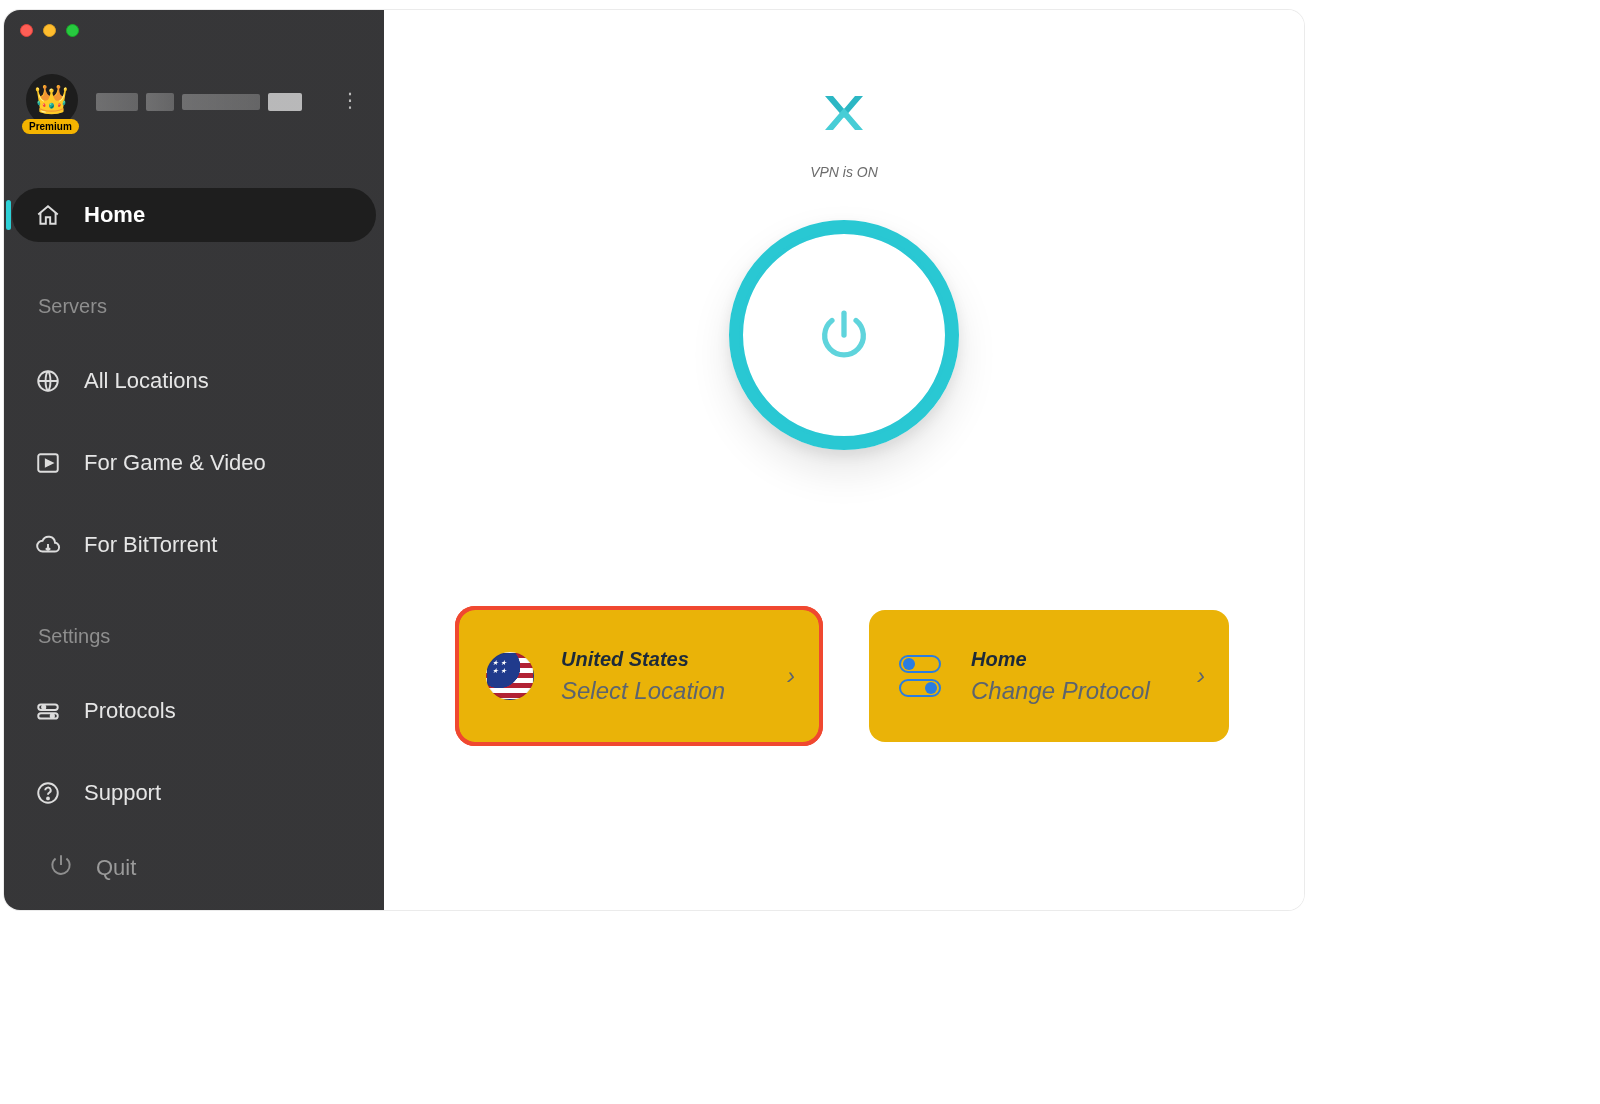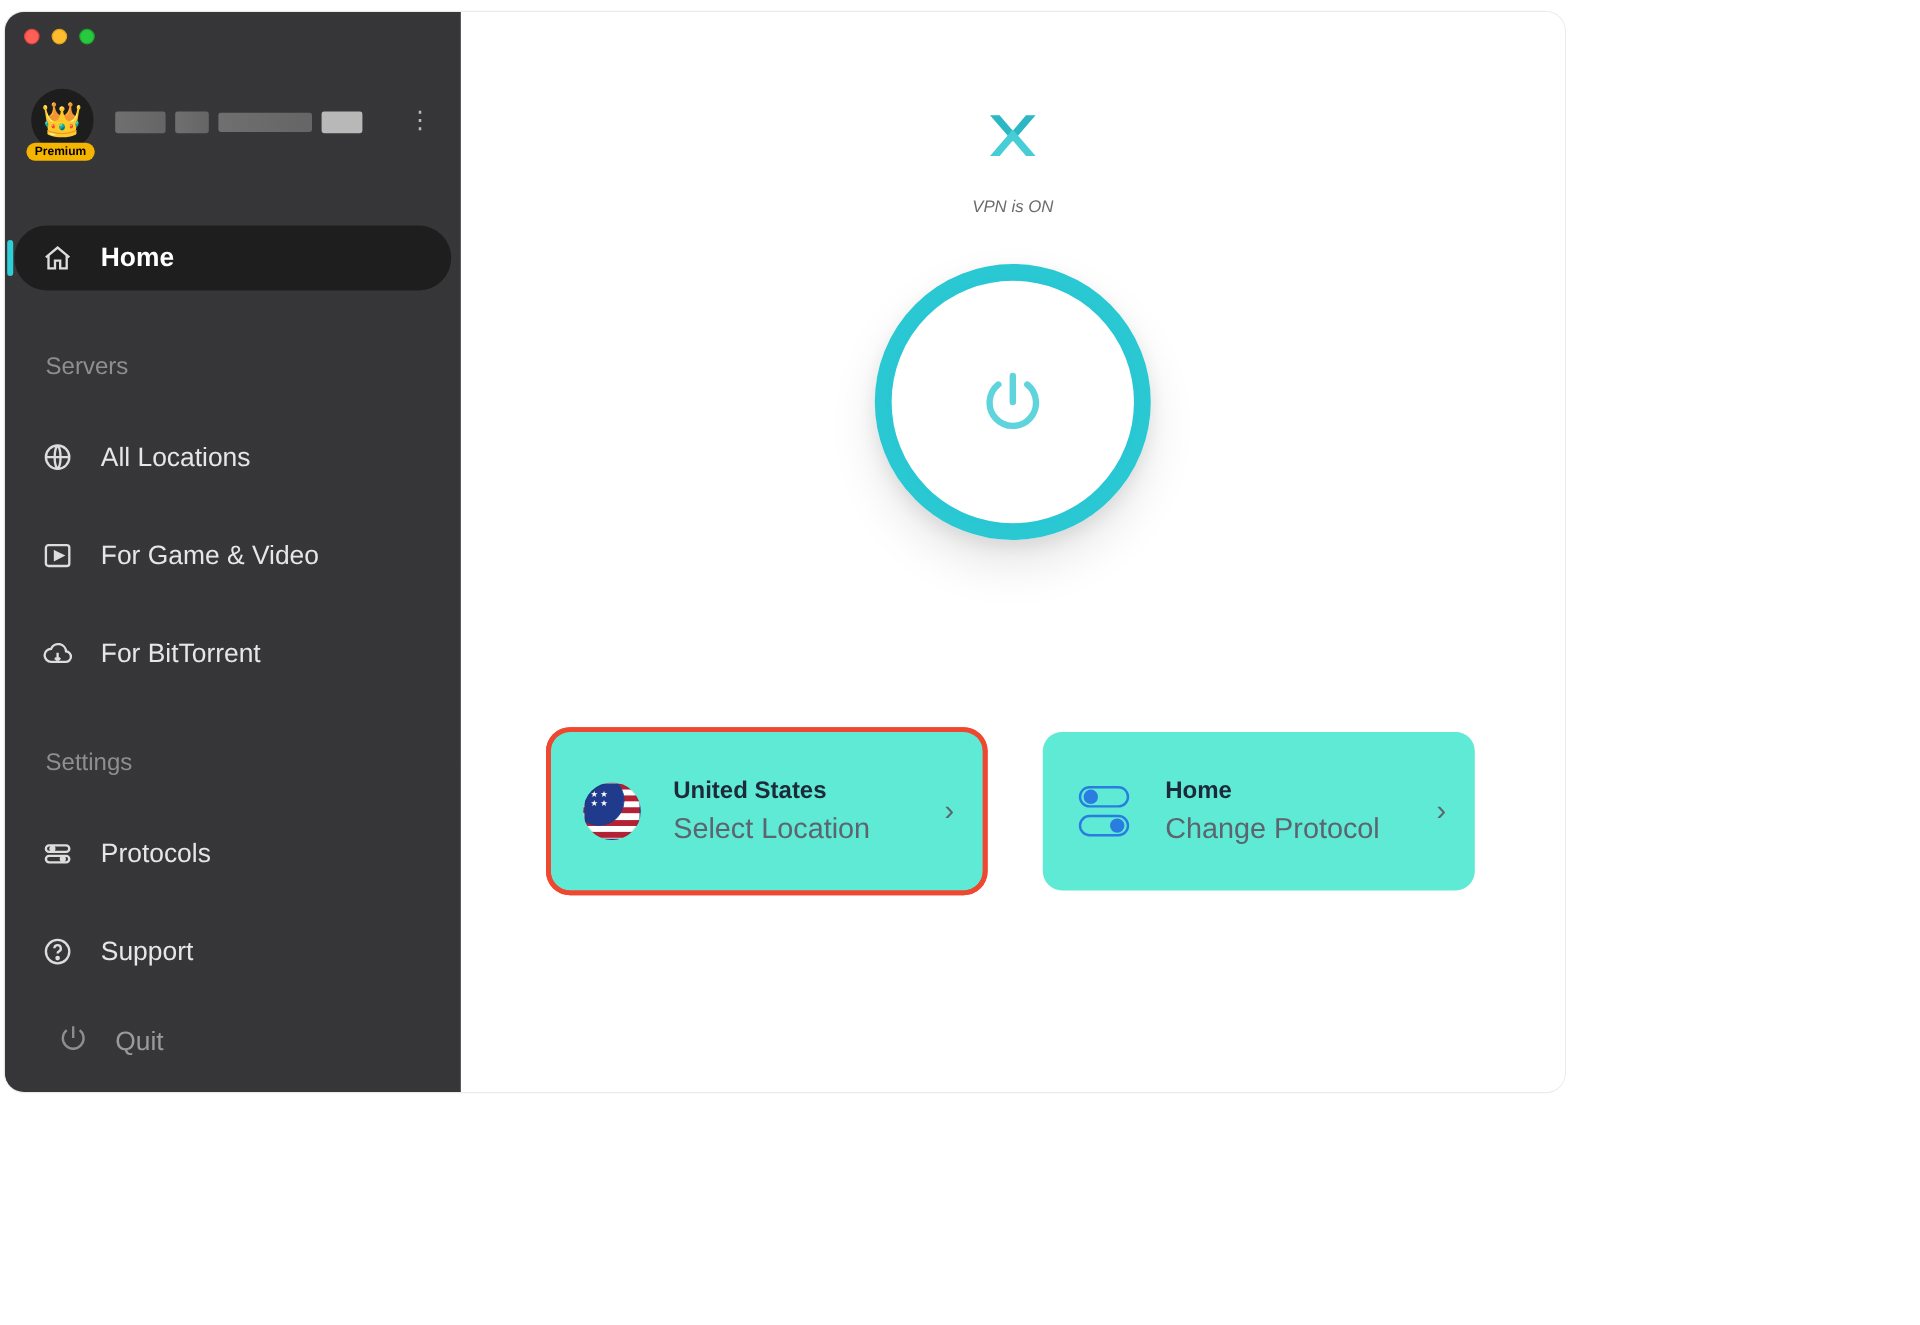--- a/index.html
+++ b/index.html
@@ -193,27 +193,28 @@
 
   .cards-row {
     margin-top: 160px;
     display:flex;
     gap: 50px;
   }
   .card {
     width: 360px;
     height: 132px;
     border-radius: 16px;
-    background:#5eead4;
+    background:#eab308;
     display:flex;
     align-items:center;
     padding: 0 24px;
     gap: 24px;
     cursor:pointer;
     position:relative;
+    font-style:italic;
   }
   .card.highlight {
     outline: 4px solid #f04830;
     outline-offset: 0;
     box-shadow: 0 0 0 4px #f04830;
   }
   .card .leading {
     width:54px; height:54px;
     display:flex; align-items:center; justify-content:center;
   }

